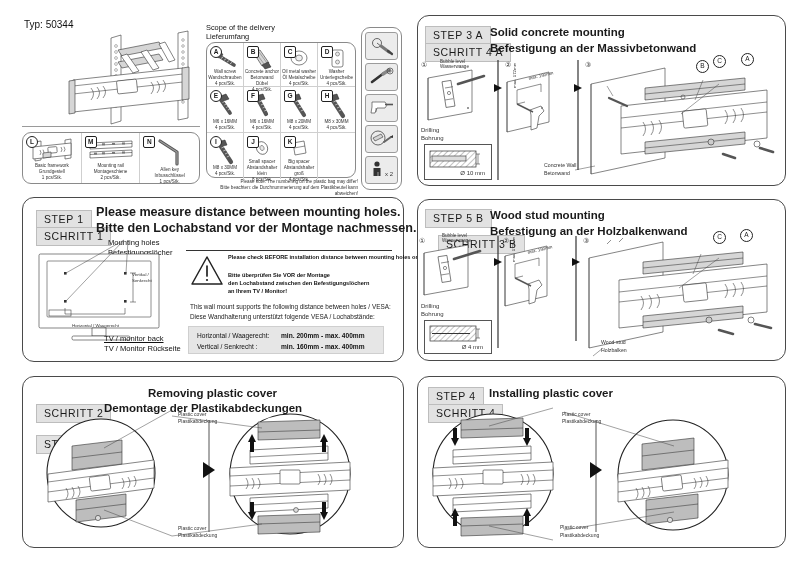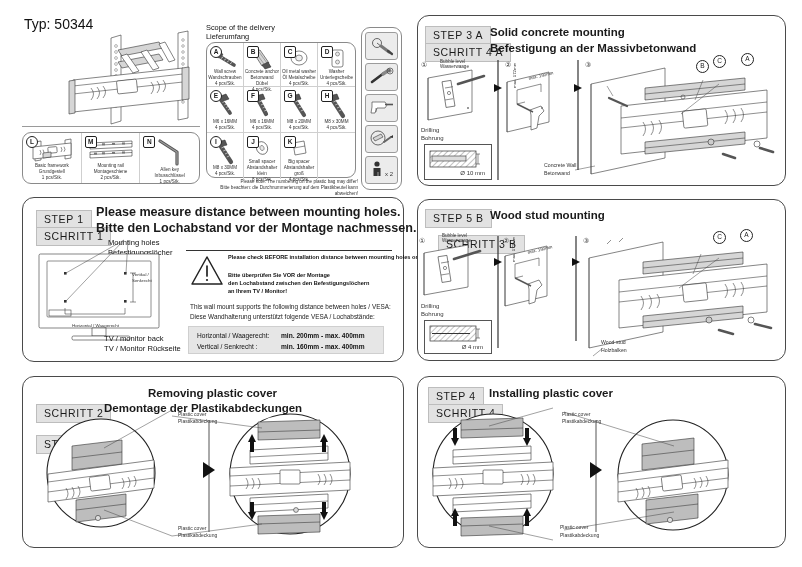--- a/index.html
+++ b/index.html
@@ -65,21 +65,21 @@
   .fillmid{fill:#bdbdbd;stroke:#333;stroke-width:.6;}
   .fdark{fill:#555;stroke:#222;stroke-width:.5;}
   .leader{fill:none;stroke:#444;stroke-width:.5;}
   .arrowblk{fill:#111;}
 </style>
 </head>
 <body>
 
 <div class="page">
 
-  <div class="lbl9" style="position:absolute;left:24px;top:19px;font-size:14px;">Typ: 50344</div>
+  <div class="lbl9" style="position:absolute;left:24px;top:19px;font-size:10px;">Typ: 50344</div>
 
   <div style="position:absolute;left:55px;top:28px;width:145px;height:100px;">
     <svg width="145" height="100" viewBox="0 0 145 100">
 
       <path class="fillwhite" d="M56 10 L66 7 L66 93 L56 96 Z"></path>
       <g stroke="#555" stroke-width=".45" fill="none">
         <circle cx="61" cy="18" r="1.4"></circle>
           <circle cx="61" cy="24" r="1.4"></circle>
           <circle cx="61" cy="30" r="1.4"></circle>
         <circle cx="61" cy="36" r="1.4"></circle>
@@ -471,21 +471,21 @@
       <path class="fillwhite" d="M56 78 L70 78 L70 86 L56 86 Z"></path>
       <rect class="fillwhite" x="36" y="86" width="58" height="4" rx="1.5"></rect>
 
       <rect class="st2" x="13" y="60" width="22" height="6"></rect>
 
       <path class="leader" d="M30 23 L88 -10 M90 23 L92 -10 M30 51 L88 -10"></path>
     </svg>
   </div>
   <div class="tiny2" style="position:absolute;left:132px;top:272px;font-size:4.4px;line-height:5.6px;width:24px;">Vertikal / Senkrecht</div>
   <div class="tiny2" style="position:absolute;left:72px;top:323px;font-size:4.4px;line-height:5.6px;white-space:nowrap;">Horizontal / Waagerecht</div>
-  <div class="lbl8" style="position:absolute;left:104px;top:334px;font-size:7.6px;">TV / monitor back</div>
+  <div class="lbl8" style="position:absolute;left:104px;top:334px;font-size:7.6px;text-decoration:underline;">TV / monitor back</div>
   <div class="lbl8" style="position:absolute;left:104px;top:344px;font-size:7.6px;">TV / Monitor Rückseite</div>
 
   <div class="warn-rule" style="left:186px;top:250px;width:206px;"></div>
   <div class="warn-tri" style="left:190px;top:255px;">
     <svg width="34" height="32" viewBox="0 0 34 32">
       <path d="M17 2 L32 29 L2 29 Z" fill="none" stroke="#222" stroke-width="1.5" stroke-linejoin="round"></path>
       <path d="M17 11 L17 21" stroke="#222" stroke-width="1.7" stroke-linecap="round"></path>
       <circle cx="17" cy="25" r="1.1" fill="#222"></circle>
     </svg>
   </div>
@@ -626,20 +626,21 @@
   <div class="tiny2" style="position:absolute;left:544px;top:170px;font-size:5.2px;">Betonwand</div>
 
   <div class="panel" style="left:417px;top:199px;width:369px;height:162px;"></div>
   <div class="step-head" style="left:425px;top:208px;">
     <span class="chip">STEP 5 B</span>
   </div>
   <div class="step-head" style="left:425px;top:234px;padding-left:13px;">
     <span class="chip">SCHRITT 3 B</span>
   </div>
   <div class="step-title" style="left:490px;top:208px;">Wood stud mounting</div>
+  <div class="step-title" style="left:490px;top:224px;">Befestigung an der Holzbalkenwand</div>
 
   <div class="tiny2" style="position:absolute;left:419px;top:238px;font-size:7px;">①</div>
   <div class="tiny2" style="position:absolute;left:442px;top:233px;font-size:4.6px;">Bubble level</div>
   <div class="tiny2" style="position:absolute;left:442px;top:238px;font-size:4.6px;">Wasserwaage</div>
 
   <div style="position:absolute;left:420px;top:243px;width:66px;height:56px;">
     <svg width="66" height="56" viewBox="0 0 66 56">
       <path class="fillwhite" d="M4 10 L48 2 L48 44 L4 52 Z"></path>
       <path class="st2" d="M4 10 L4 52"></path>
       <rect class="fillwhite" x="20" y="13" width="9" height="26" transform="rotate(-9 24 26)"></rect>

